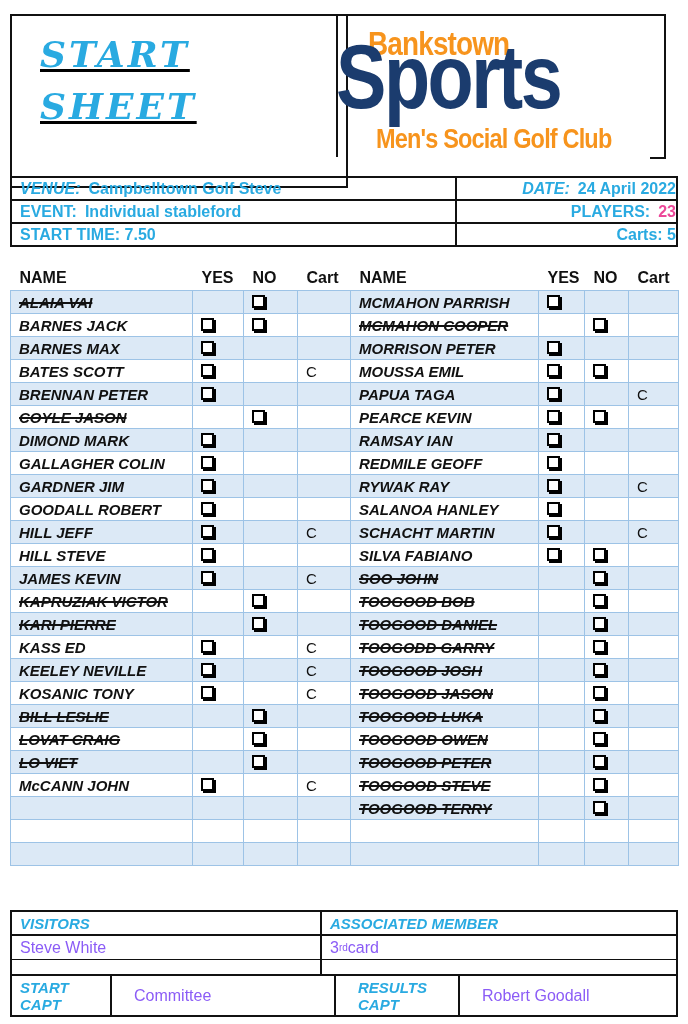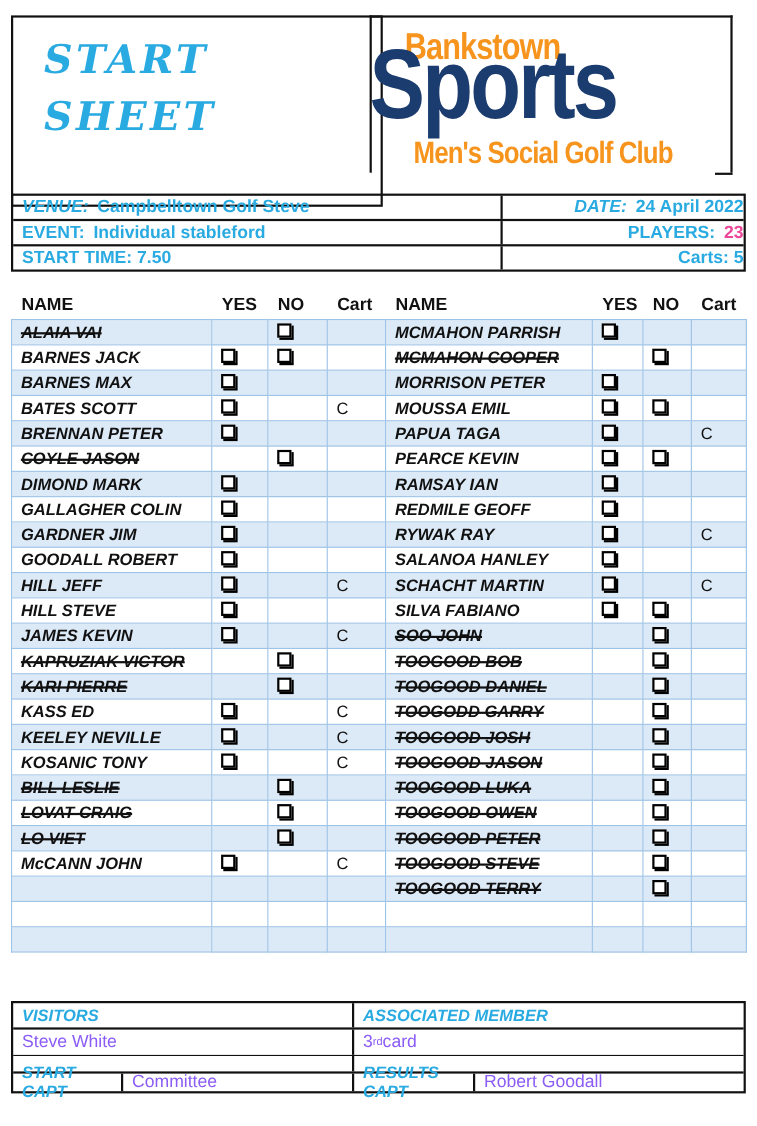--- a/index.html
+++ b/index.html
@@ -1,21 +1,21 @@
 <!DOCTYPE html>
 <html style="--accent: #29aae1; --navy: #1b3c6e; --orange: #f7941d; --rowfill: #dce9f6; --grid: #9dc3e6;"><head>
 <meta charset="utf-8">
 <style>
   html,body{margin:0;padding:0;background:#fff;}
   .page{position:relative;width:688px;height:1024px;background:#fff;
         font-family:"Liberation Sans",sans-serif;overflow:hidden;}
 
   
   .title-box{position:absolute;left:10px;top:14px;width:338px;height:174px;
-             border:2px solid #111;box-sizing:border-box;}
+             border:2px solid #111;box-sizing:border-box;text-decoration:underline;}
   .title-line{font-family:"DejaVu Serif",serif;font-style:italic;font-weight:bold;
               font-size:36px;color:var(--accent);letter-spacing:3px;
               line-height:52px;padding-left:28px;}
   .title-box .inner{padding-top:12px;}
 
   .logo-box{position:absolute;left:336px;top:14px;width:330px;height:143px;
             box-sizing:border-box;border-top:2px solid #111;border-left:2px solid #111;
             border-right:2px solid #111;}
   .logo-box::after{content:"";position:absolute;right:-2px;bottom:-2px;width:16px;
                    border-bottom:2px solid #111;}
@@ -56,21 +56,21 @@
             margin-bottom:3px;}
   .cart-cell{font-size:15px;color:#111;}
 
   
   .footer-table{position:absolute;left:10px;top:910px;width:668px;
                 border:2px solid #111;box-sizing:border-box;font-size:15px;}
   .f-row{display:flex;align-items:center;}
   .f-r1{height:22px;border-bottom:2px solid #111;}
   .f-r2{height:23px;border-bottom:1px solid #111;}
   .f-r3{height:14px;border-bottom:2px solid #111;}
-  .f-r4{height:16px;}
+  .f-r4{height:39px;gap:14px;}
   .f-cell{height:100%;display:flex;align-items:center;padding-left:8px;box-sizing:border-box;}
   .w310{width:310px;border-right:2px solid #111;}
   .w100{width:100px;border-right:2px solid #111;}
   .w210{width:210px;border-right:2px solid #111;}
   .w110{width:110px;border-right:2px solid #111;}
   .f-fill{flex:1;}
   .f-label{color:var(--accent);font-weight:bold;font-style:italic;}
   .f-value{color:#8b5cf6;font-size:16px;}
   sup{font-size:10px;}
 </style>

